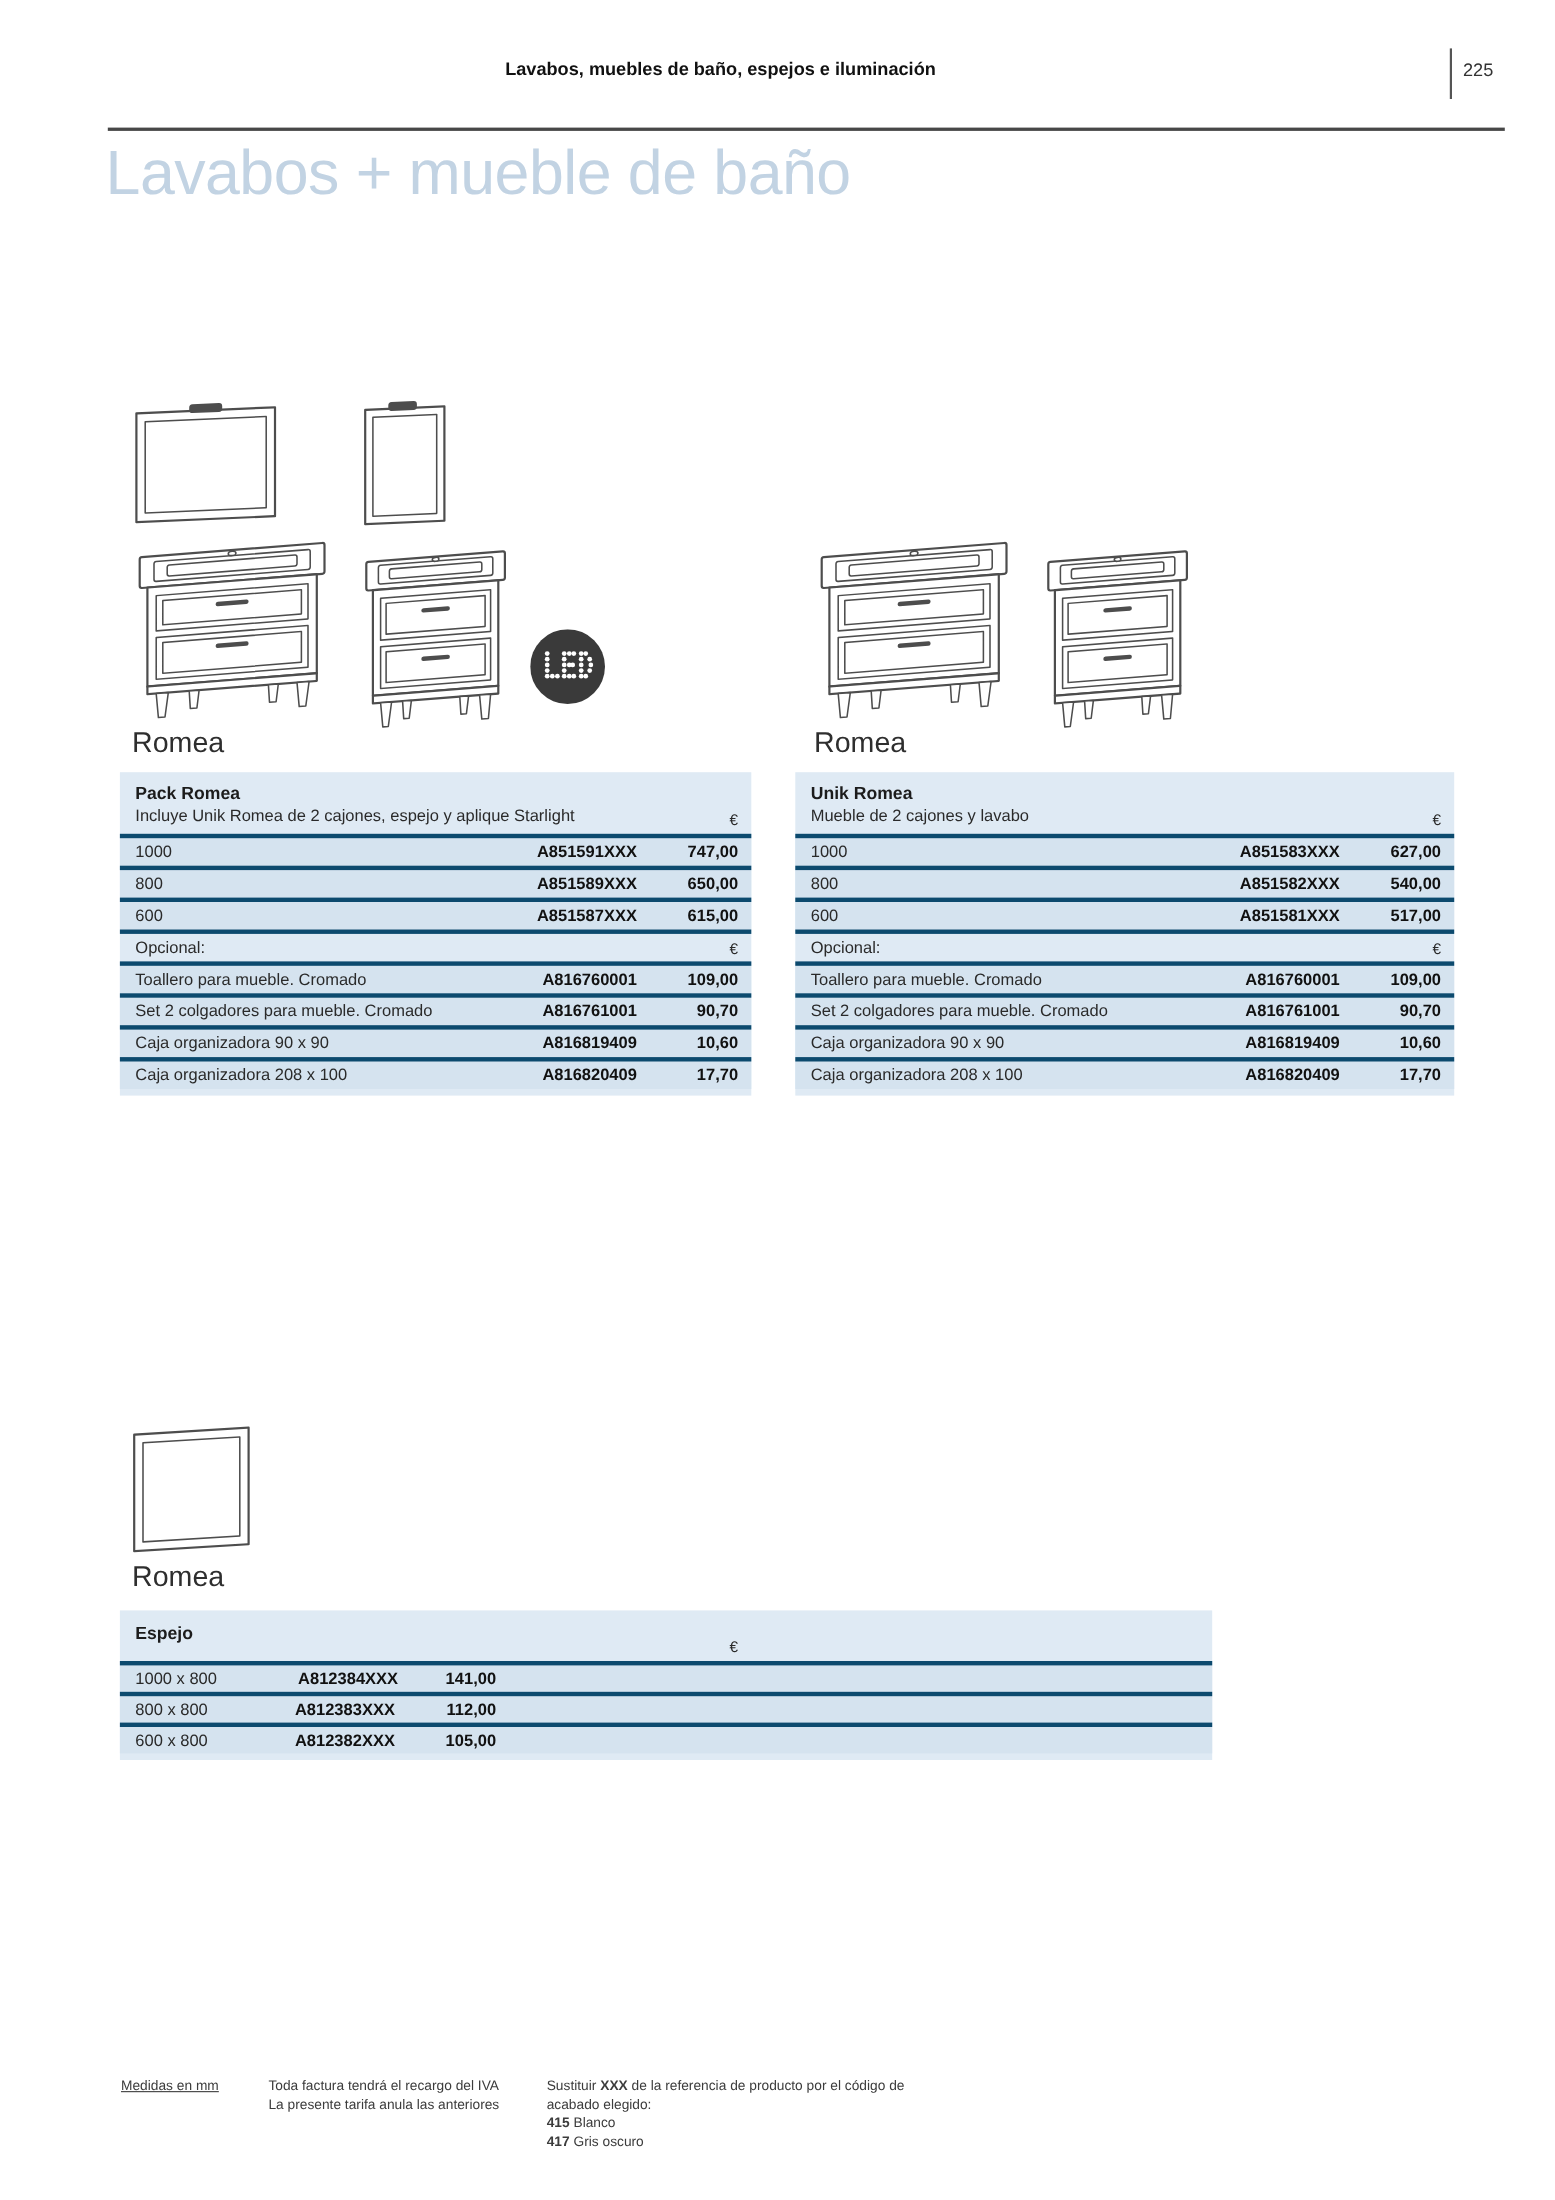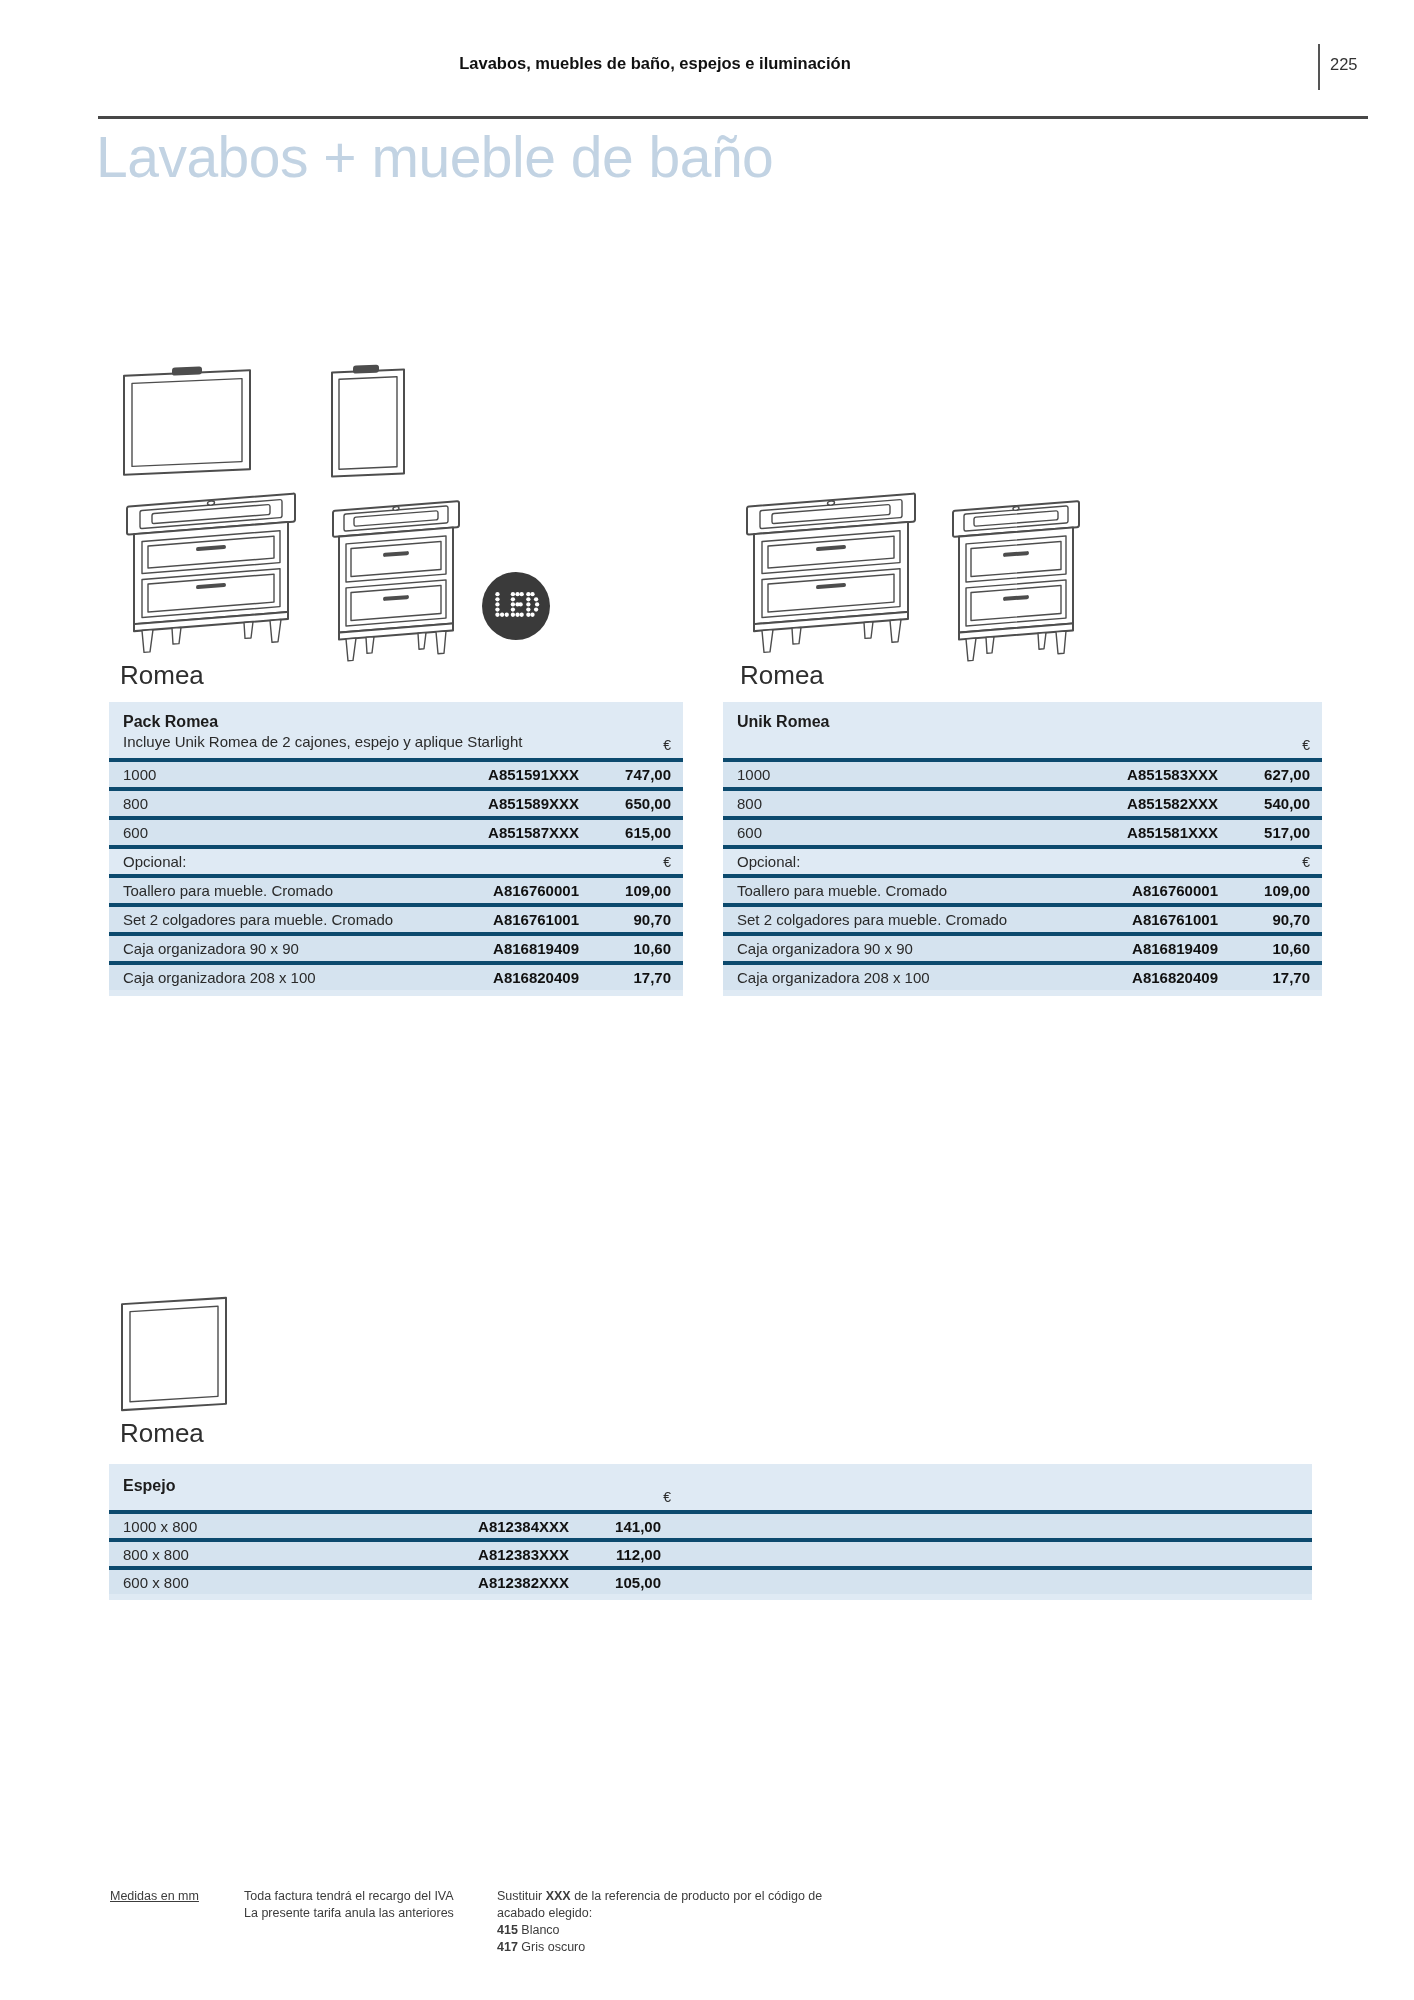--- a/index.html
+++ b/index.html
@@ -43,21 +43,21 @@
   .tlabel { flex:1; white-space:nowrap; }
   .tref { width:170px; text-align:right; font-weight:bold; color:#111; white-space:nowrap; }
   .tprice { width:92px; text-align:right; font-weight:bold; color:#111; white-space:nowrap; }
   .tcur-cell { width:92px; text-align:right; font-size:14px; font-weight:normal; color:#2a2a2a; }
   .tpad-bottom { height:6px; }
 
   .table-left  { left:109px; top:702px; width:574px; }
   .table-right { left:723px; top:702px; width:599px; }
 
   
-  .mtable { left:109px; top:1464px; width:1203px; }
+  .mtable { left:109px; top:1464px; width:993px; }
   .mtable .thead { width:574px; height:46px; padding-top:12px; }
   .mtable .trow { padding-right:651px; height:28px; }
 
   
   .footer-note { position:absolute; top:1888px; font-size:12.5px; color:#3c3c3c; line-height:17px; }
   .fn1 { left:110px;text-decoration:underline; }
   .fn2 { left:244px; }
   .fn3 { left:497px; }
   .fnb { font-weight:bold; }
 </style>
@@ -252,20 +252,21 @@
       <span class="tlabel">Caja organizadora 208 x 100</span>
       <span class="tref">A816820409</span>
       <span class="tprice">17,70</span>
     </div>
     <div class="tpad-bottom"></div>
   </div>
 
   <div class="ptable table-right">
     <div class="thead">
       <div class="ttitle">Unik Romea</div>
+      <div class="tsub">Mueble de 2 cajones y lavabo</div>
       <div class="tcur">€</div>
     </div>
     <div class="trow">
       <span class="tlabel">1000</span>
       <span class="tref">A851583XXX</span>
       <span class="tprice">627,00</span>
     </div>
     <div class="trow">
       <span class="tlabel">800</span>
       <span class="tref">A851582XXX</span>

